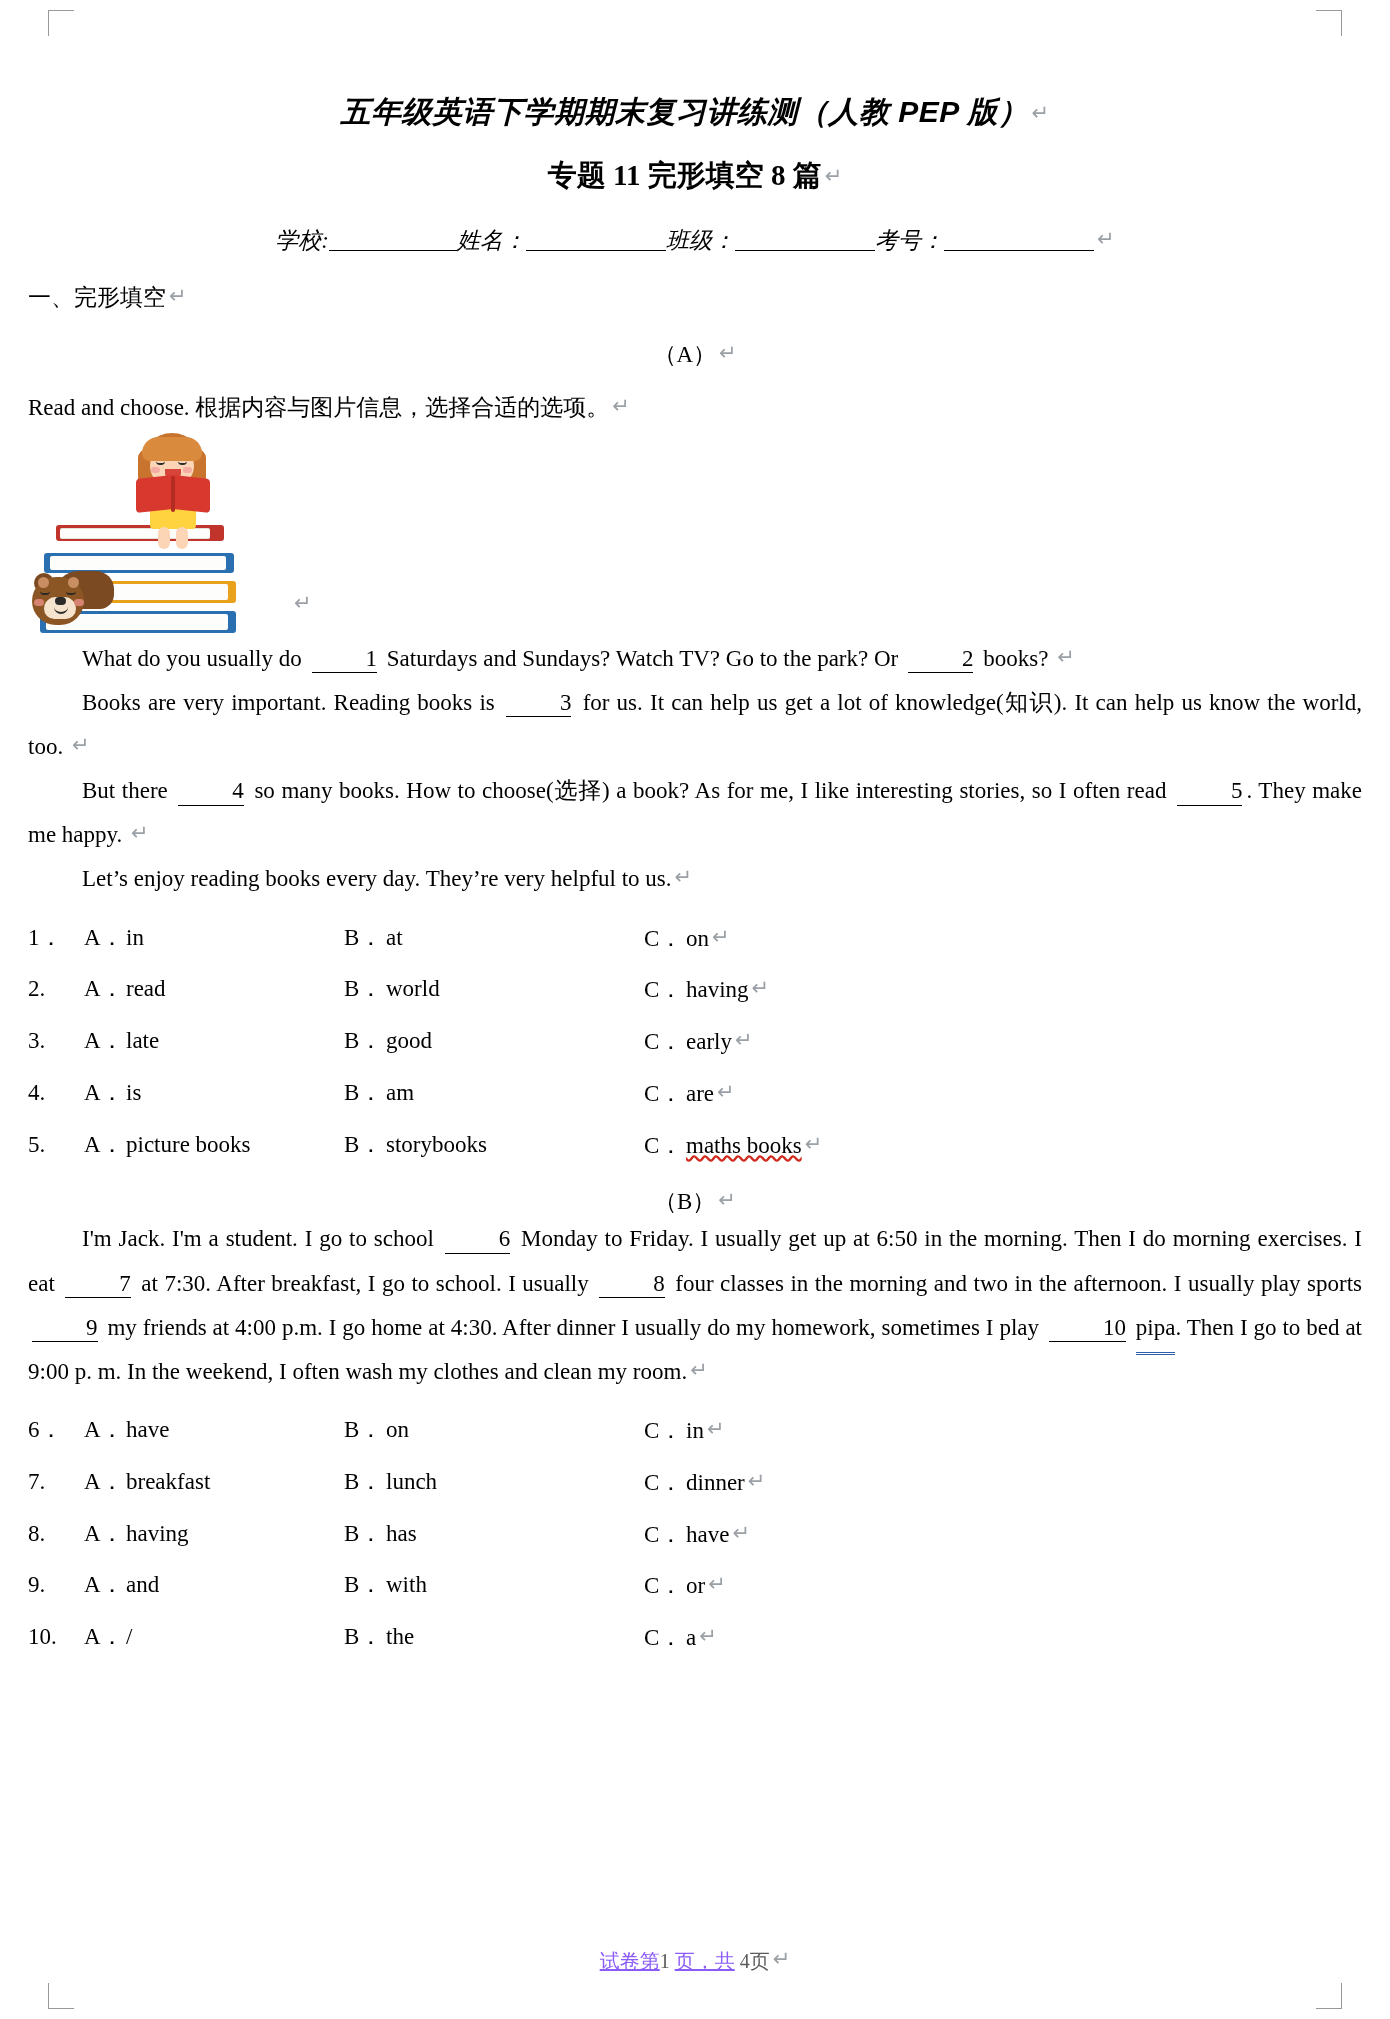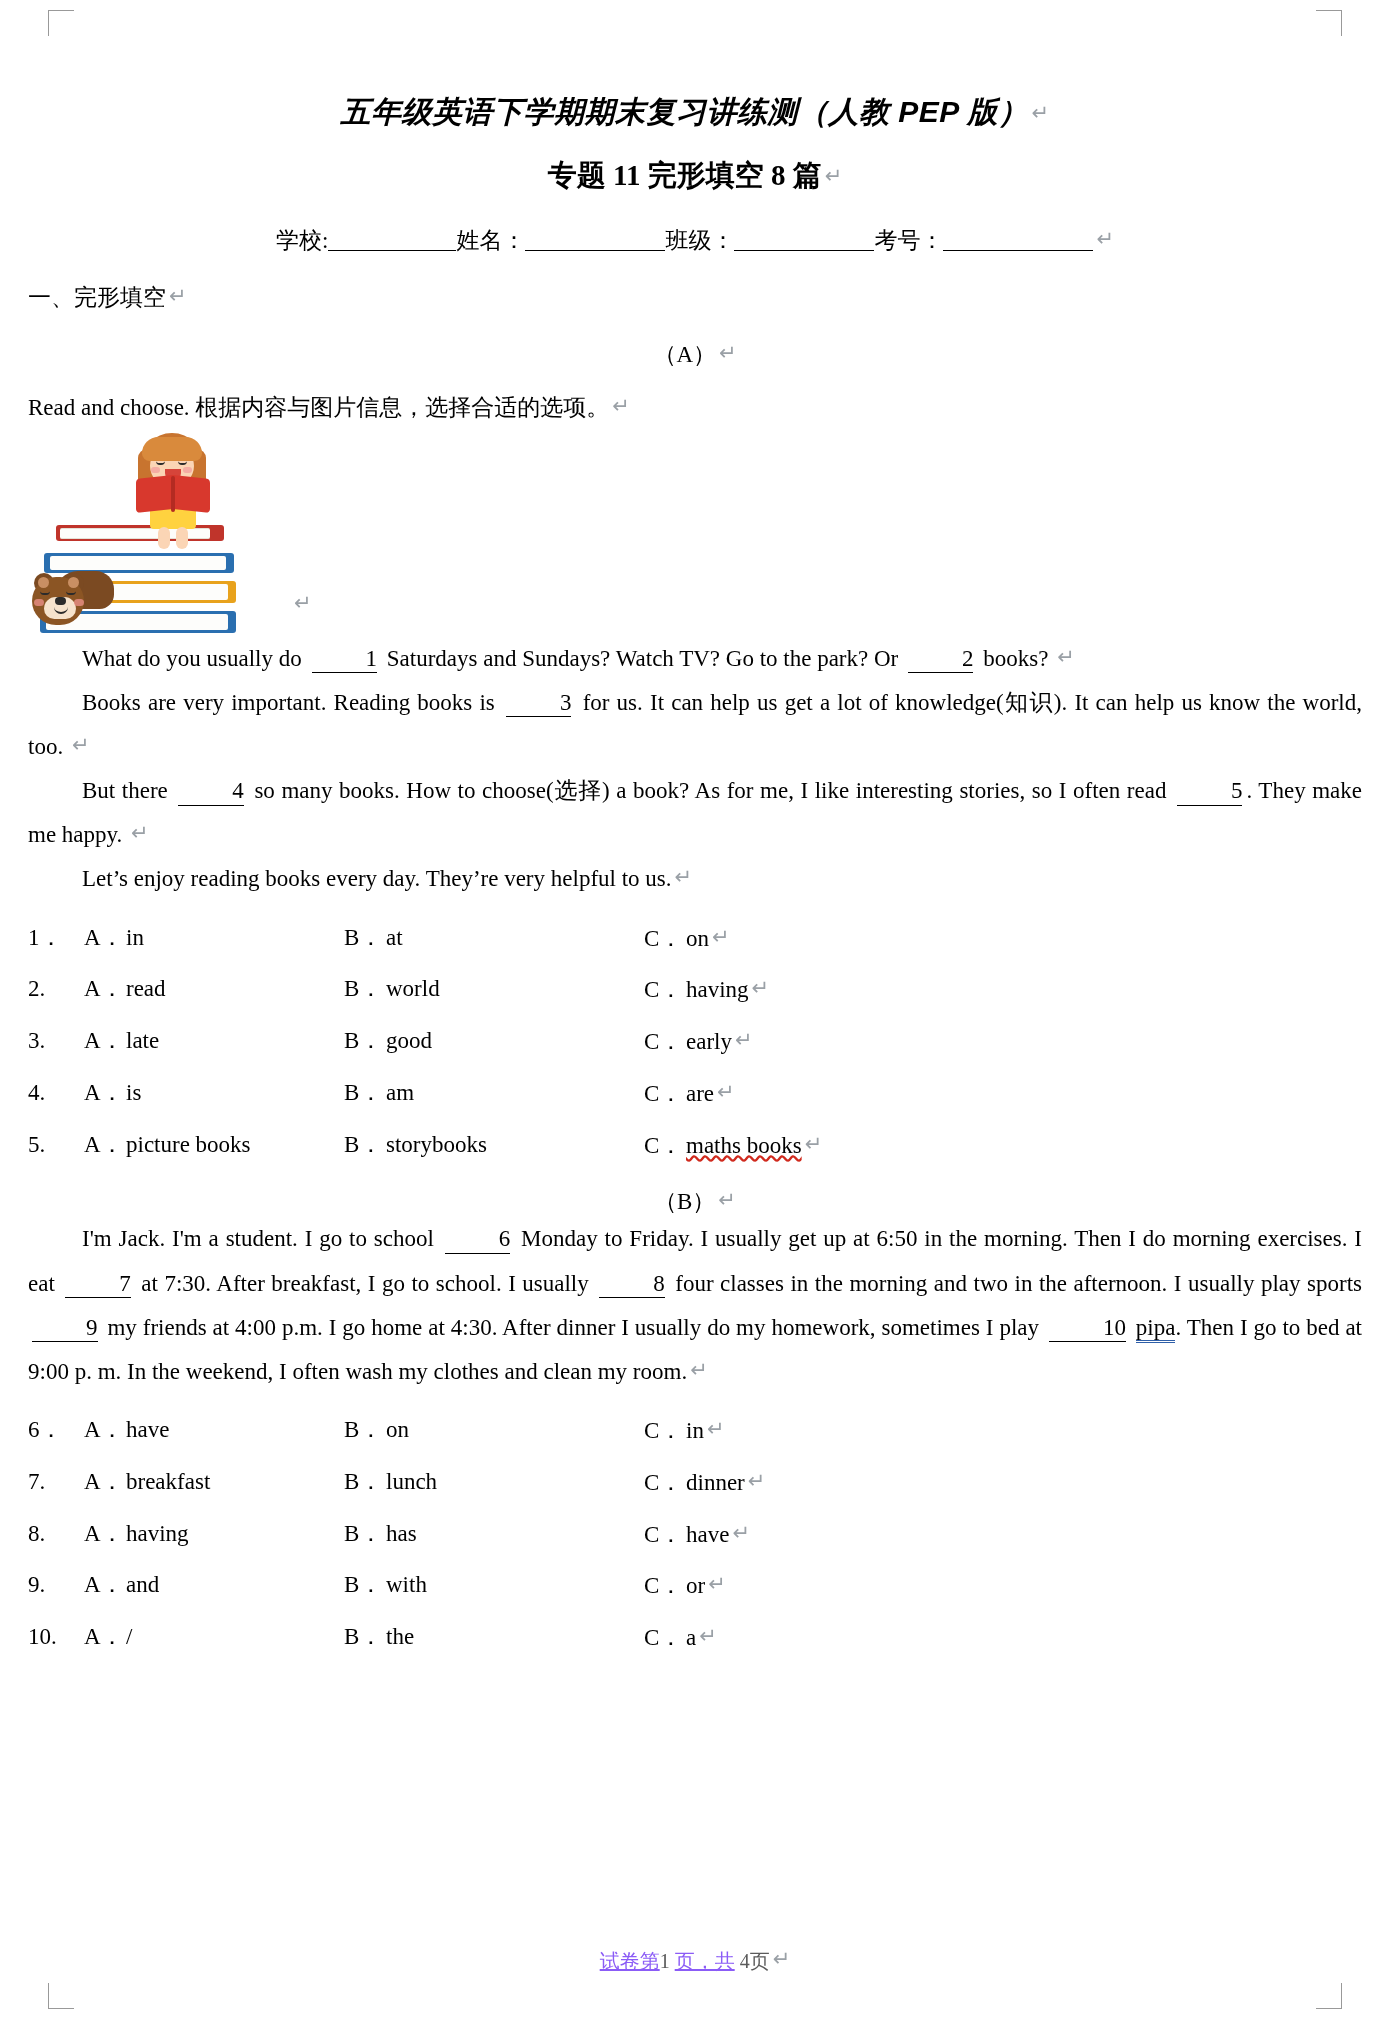--- a/index.html
+++ b/index.html
@@ -59,20 +59,21 @@
     vertical-align: 2px;
     padding-left: 3px;
   }
 
   
   .info-line {
     margin: 30px 0 0 0;
     text-align: center;
     font-size: 23px;
     white-space: nowrap;
+    font-style: italic;
   }
   .info-line .lbl { font-weight: normal; }
   .blank-fill {
     display: inline-block;
     border-bottom: 1.6px solid #000;
     height: 1.05em;
     vertical-align: -3px;
   }
   .bf-school { width: 128px; }
   .bf-name   { width: 140px; }
@@ -113,21 +114,21 @@
   }
   .slot.w-md { min-width: 56px; }
   .slot.w-lg { min-width: 64px; }
 
   .spell-err {
     text-decoration: underline wavy #d02a1e;
     text-decoration-skip-ink: none;
   }
   .gram-err {
     border-bottom: 3px double #2f5fa8;
-    padding-bottom: 0;
+    padding-bottom: 12px;
   }
 
   
   .figure-row {
     display: flex;
     align-items: flex-end;
     margin: 14px 0 0 0;
   }
   .illustration {
     position: relative;

